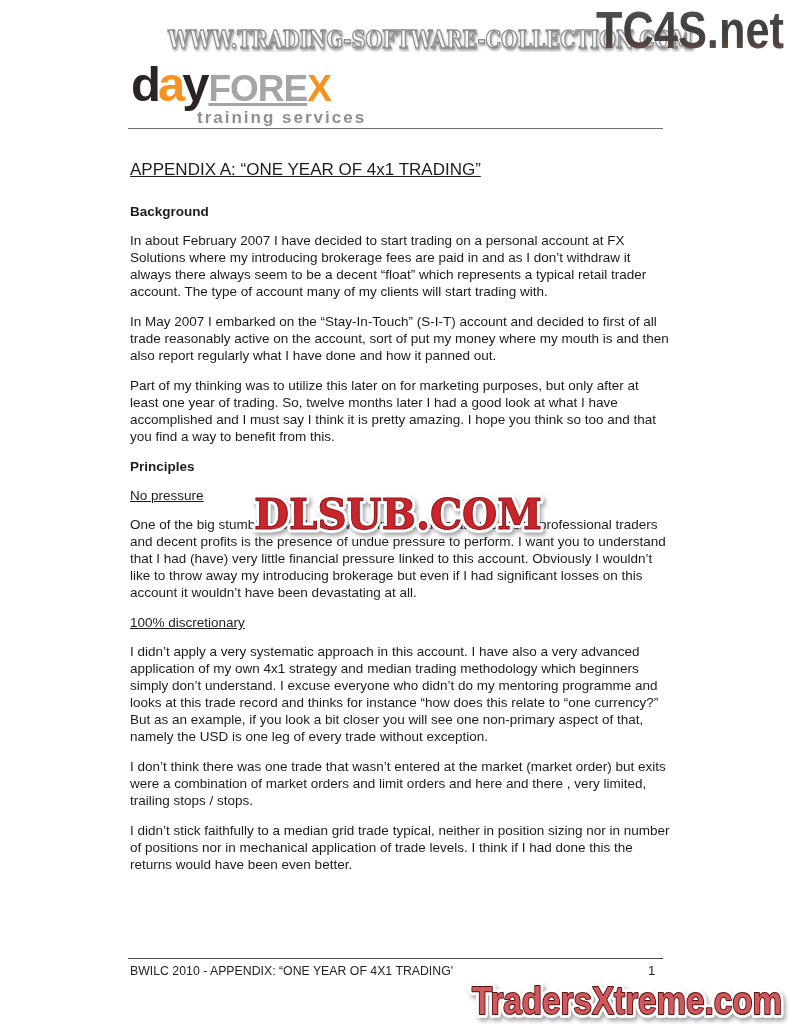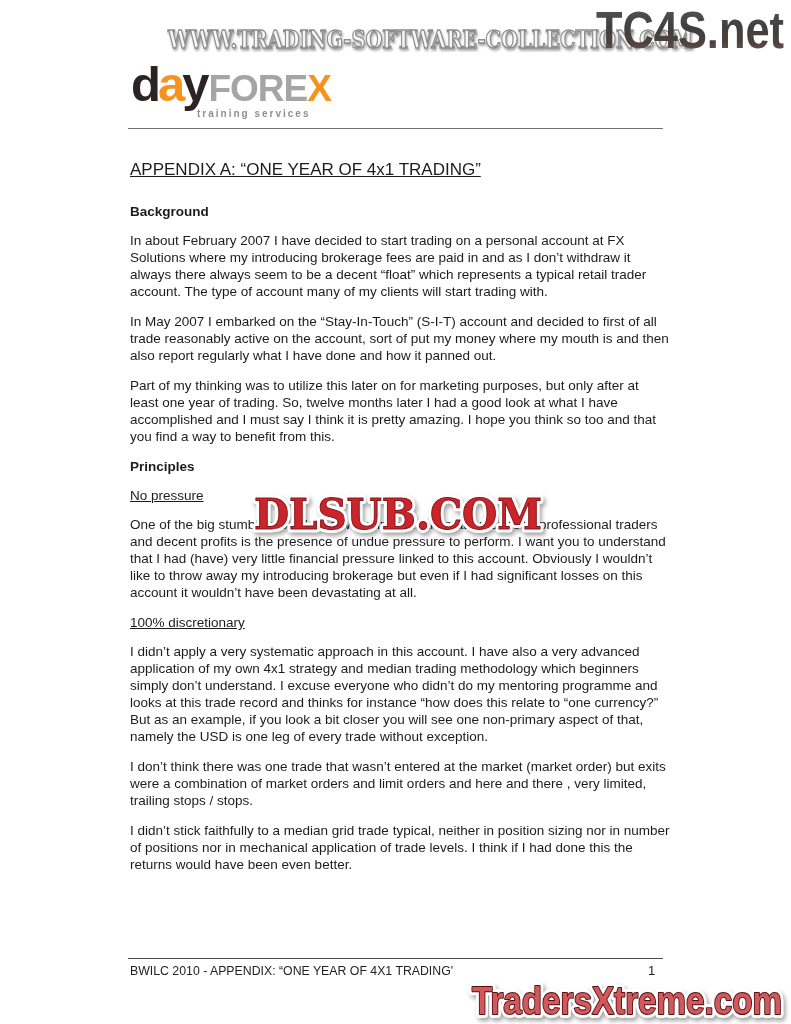--- a/index.html
+++ b/index.html
@@ -14,25 +14,25 @@
   
   .logo-row{
     position:absolute;left:131px;top:60px;
     display:flex;align-items:baseline;
     font-family:"Liberation Sans", sans-serif;
     line-height:1;
   }
   .logo-day{font-size:49px;font-weight:800;letter-spacing:-3px;}
   .logo-d,.logo-y{color:#2b2422;}
   .logo-a{color:#f6921e;}
-  .logo-fore{font-size:37px;font-weight:700;color:#a5a5a5;letter-spacing:-1px;margin-left:2px;}
+  .logo-fore{font-size:37px;font-weight:700;color:#a5a5a5;letter-spacing:-1px;margin-left:2px;text-decoration:underline;}
   .logo-x{font-size:37px;font-weight:700;color:#f6921e;}
   .logo-tagline{
     position:absolute;left:197px;top:108px;
-    font-size:10px;font-weight:700;color:#8f8f8f;letter-spacing:2px;
+    font-size:17px;font-weight:700;color:#8f8f8f;letter-spacing:2px;
   }
   .header-rule{
     position:absolute;left:128px;top:128px;width:535px;height:1px;background:#6f6f6f;
   }
   
   .content{
     position:absolute;left:130px;top:147px;width:540px;
     font-size:13.5px;line-height:17px;
   }
   .doc-title{

